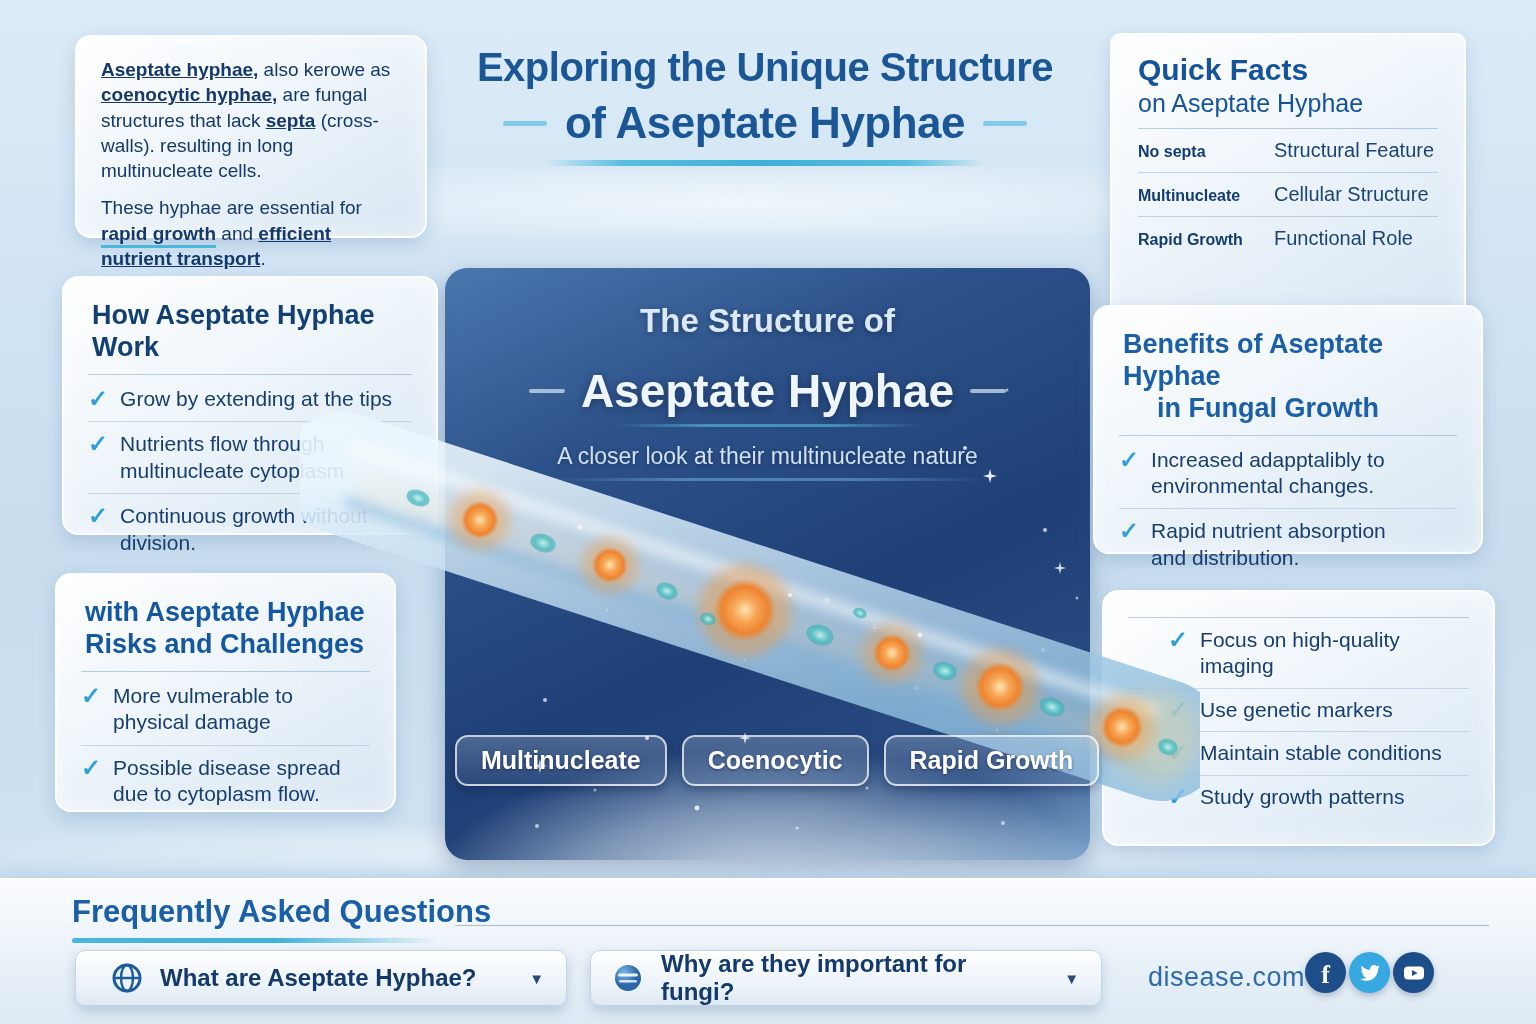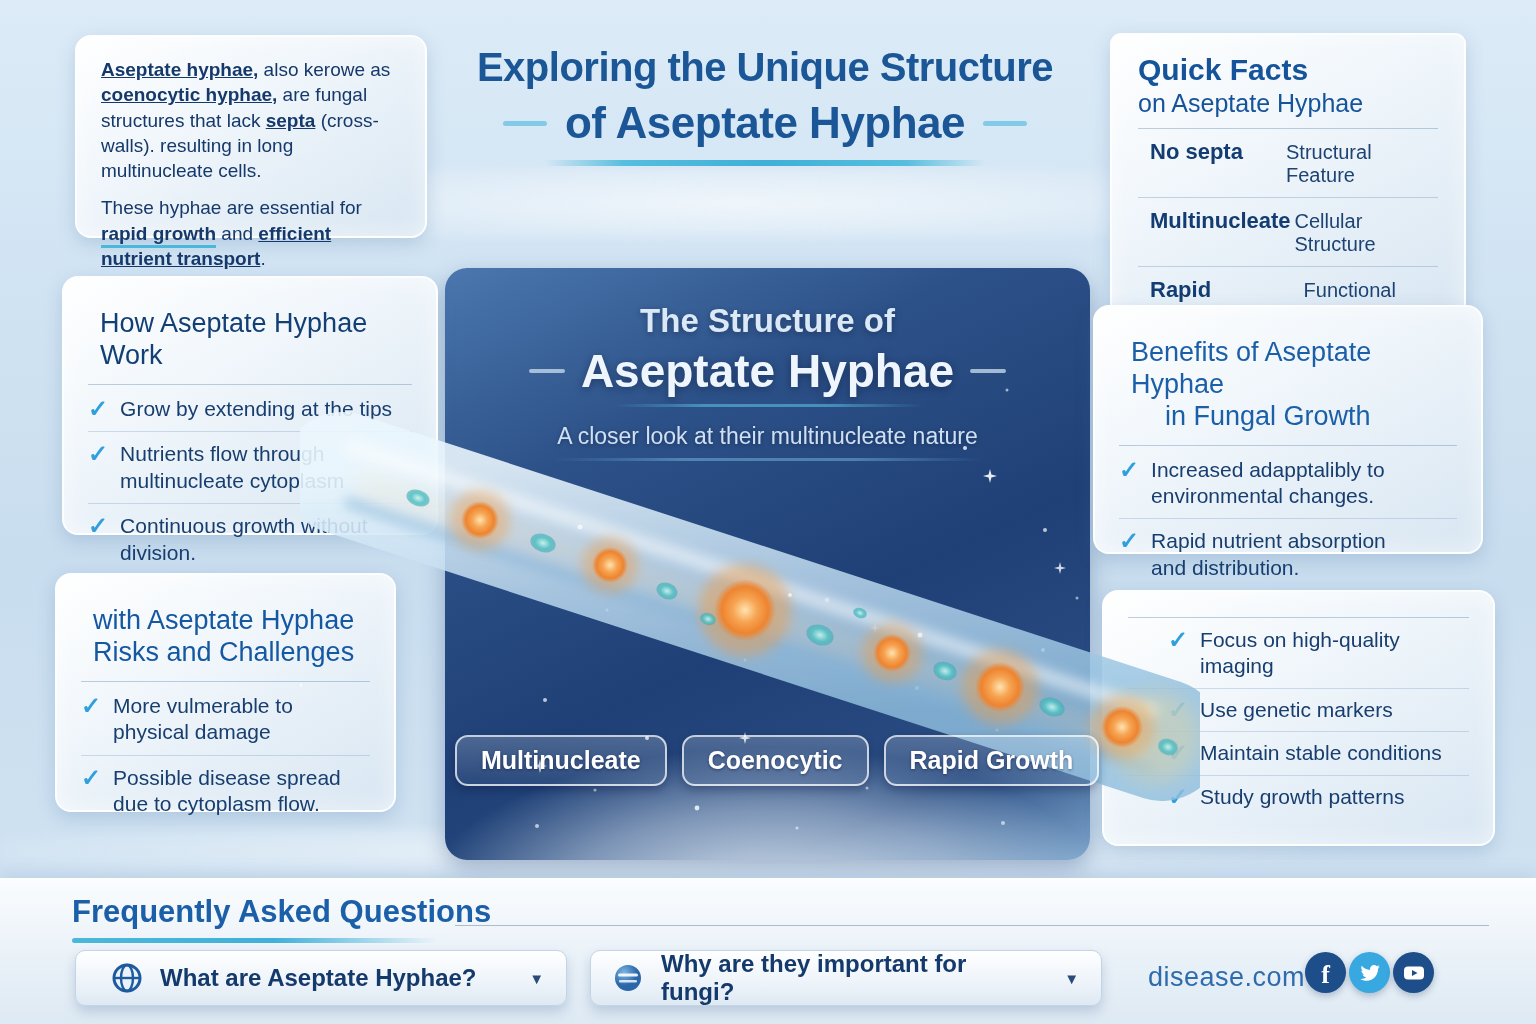--- a/index.html
+++ b/index.html
@@ -35,25 +35,25 @@
   .hdr-swoosh{margin:12px auto 0;width:440px;height:6px;border-radius:3px;
     background:linear-gradient(90deg,rgba(73,180,218,0),#56bede 18%,#3fb0d8 50%,#56bede 82%,rgba(73,180,218,0));}
 
   
   .qf{left:1110px;top:33px;width:356px;height:291px;padding:18px 26px;box-sizing:border-box;border-radius:11px;}
   .qf-title{font-size:30px;font-weight:700;color:#15539a;}
   .qf-sub{font-size:25px;color:#15539a;margin-top:2px;}
   .qf-div{margin-top:10px;}
   .qf-row{display:flex;align-items:baseline;gap:14px;padding:10px 0;border-bottom:1px solid rgba(120,155,195,.4);}
   .qf-row:last-child{border-bottom:none;}
-  .qf-term{font-size:22px;font-weight:700;color:#123c72;min-width:122px;margin-left:12px;}
+  .qf-term{font-size:16px;font-weight:700;color:#123c72;min-width:122px;}
   .qf-label{font-size:20px;color:#1c4372;}
 
   
-  .card h3{margin:12px;font-size:27px;font-weight:400;line-height:1.18;}
+  .card h3{margin:4px;font-size:27px;font-weight:700;line-height:1.18;}
   .chk{display:flex;gap:12px;align-items:flex-start;padding:9px 0;border-bottom:1px solid rgba(120,155,195,.32);}
   .chk:last-child{border-bottom:none;}
   .ck{color:var(--accent-check,#2fa0dc);font-size:24px;font-weight:700;line-height:1.05;}
   .ct{font-size:21px;color:#173e6f;line-height:1.26;}
 
   .how{left:62px;top:276px;width:376px;height:259px;padding:18px 24px;box-sizing:border-box;}
   .how h3{color:#123f74;}
   .how .divider{margin:10px 0 2px;}
 
   .benefits{left:1093px;top:305px;width:390px;height:249px;padding:18px 24px;box-sizing:border-box;}
@@ -73,21 +73,21 @@
 
   
   .panel{position:absolute;left:445px;top:268px;width:645px;height:592px;z-index:1;border-radius:22px;overflow:hidden;
     background:linear-gradient(155deg,#4a77ae 0%,#2c5188 28%,#1f4076 58%,#2a4d83 84%,#7ea6cc 100%);
     box-shadow:0 8px 22px rgba(40,70,120,.35);}
   .panel::after{content:"";position:absolute;left:-10%;bottom:-8%;width:120%;height:45%;
     background:radial-gradient(60% 80% at 50% 100%,rgba(232,243,251,.95) 0%,rgba(232,243,251,.45) 45%,rgba(232,243,251,0) 75%);}
   .stars{position:absolute;inset:0;}
   .ptitle{position:absolute;left:0;top:34px;width:100%;text-align:center;color:#dbe8f6;}
   .ptitle-l1{font-size:33px;font-weight:700;text-shadow:0 2px 6px rgba(0,10,40,.35);}
-  .ptitle-l2{margin-top:4px;display:flex;align-items:center;justify-content:center;gap:16px;
+  .ptitle-l2{margin-top:24px;display:flex;align-items:center;justify-content:center;gap:16px;
     font-size:46px;font-weight:700;color:#eef5fc;text-shadow:0 2px 8px rgba(0,10,40,.4);}
   .pdash{width:36px;height:4px;border-radius:2px;background:#b9cfe4;opacity:.85;}
   .pt-ul{margin:6px auto 0;width:310px;height:3px;border-radius:2px;
     background:linear-gradient(90deg,rgba(90,190,225,0),rgba(90,190,225,.6) 30%,rgba(90,190,225,.6) 70%,rgba(90,190,225,0));}
   .psub{margin-top:16px;font-size:23px;color:#cfe0f2;text-shadow:0 1px 4px rgba(0,10,40,.35);}
   .psub-ul{margin:8px auto 0;width:430px;height:3px;border-radius:2px;
     background:linear-gradient(90deg,rgba(110,175,215,0),rgba(110,175,215,.55) 30%,rgba(110,175,215,.55) 70%,rgba(110,175,215,0));}
 
   
   .pills{position:absolute;left:455px;top:735px;display:flex;gap:15px;z-index:6;}

